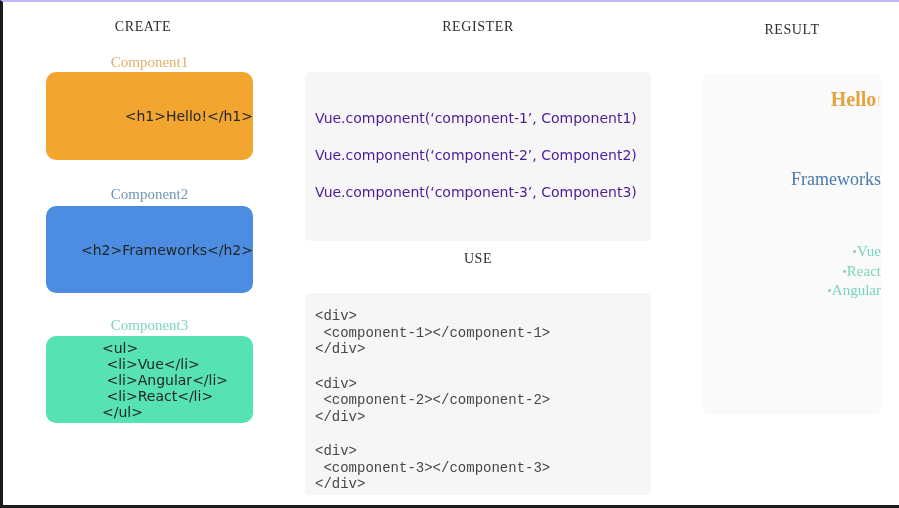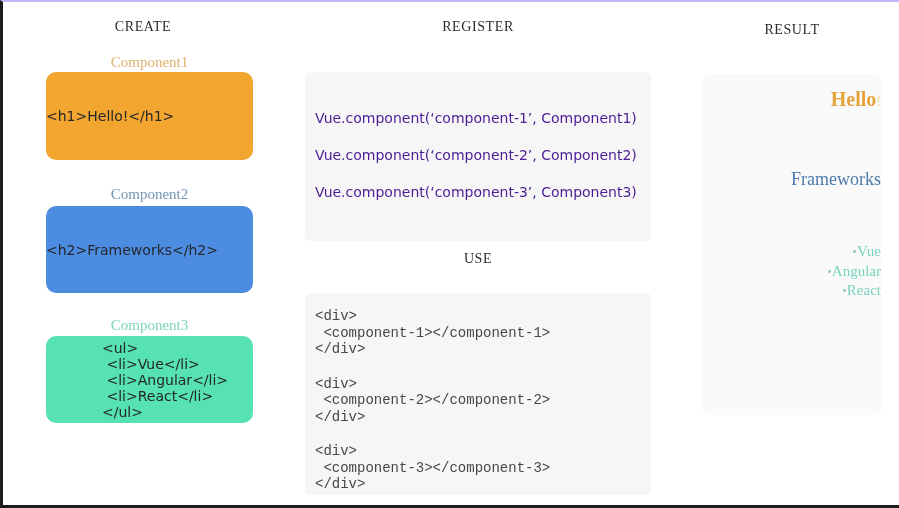--- a/index.html
+++ b/index.html
@@ -33,21 +33,21 @@
     font-size:15px;
     font-family:"Liberation Serif", serif;
   }
   .lbl-1{top:52px;}
   .lbl-2{top:184px;}
   .lbl-3{top:315px;}
 
   .comp-box{
     position:absolute;left:43px;width:207px;
     border-radius:10px;
-    display:flex;align-items:center;justify-content:flex-start;
+    display:flex;align-items:center;justify-content:flex-end;
     box-sizing:border-box;
   }
   .box-1{top:70px;height:88px;}
   .box-2{top:204px;height:87px;}
   .box-3{top:334px;height:87px;justify-content:flex-start;padding-left:56px;}
 
   pre.code{
     margin:0;
     font-family:"DejaVu Sans","Liberation Sans",sans-serif;
     font-size:14px;
@@ -153,18 +153,18 @@
     <pre class="use-block">&lt;div&gt;
  &lt;component-3&gt;&lt;/component-3&gt;
 &lt;/div&gt;</pre>
   </div>
 
   <div class="panel panel-result">
     <div class="res-h1" style="color: rgb(229, 163, 60);"><span>Hello</span><span class="mark">!</span></div>
     <div class="res-h2" style="color: rgb(75, 122, 171);">Frameworks</div>
     <ul class="res-list" style="color: rgb(121, 211, 189);">
       <li><span class="bullet">•</span><span>Vue</span></li>
+      <li><span class="bullet">•</span><span>React</span></li>
       <li><span class="bullet">•</span><span>Angular</span></li>
-      <li><span class="bullet">•</span><span>React</span></li>
     </ul>
   </div>
 
 </div>
 
 </body></html>

